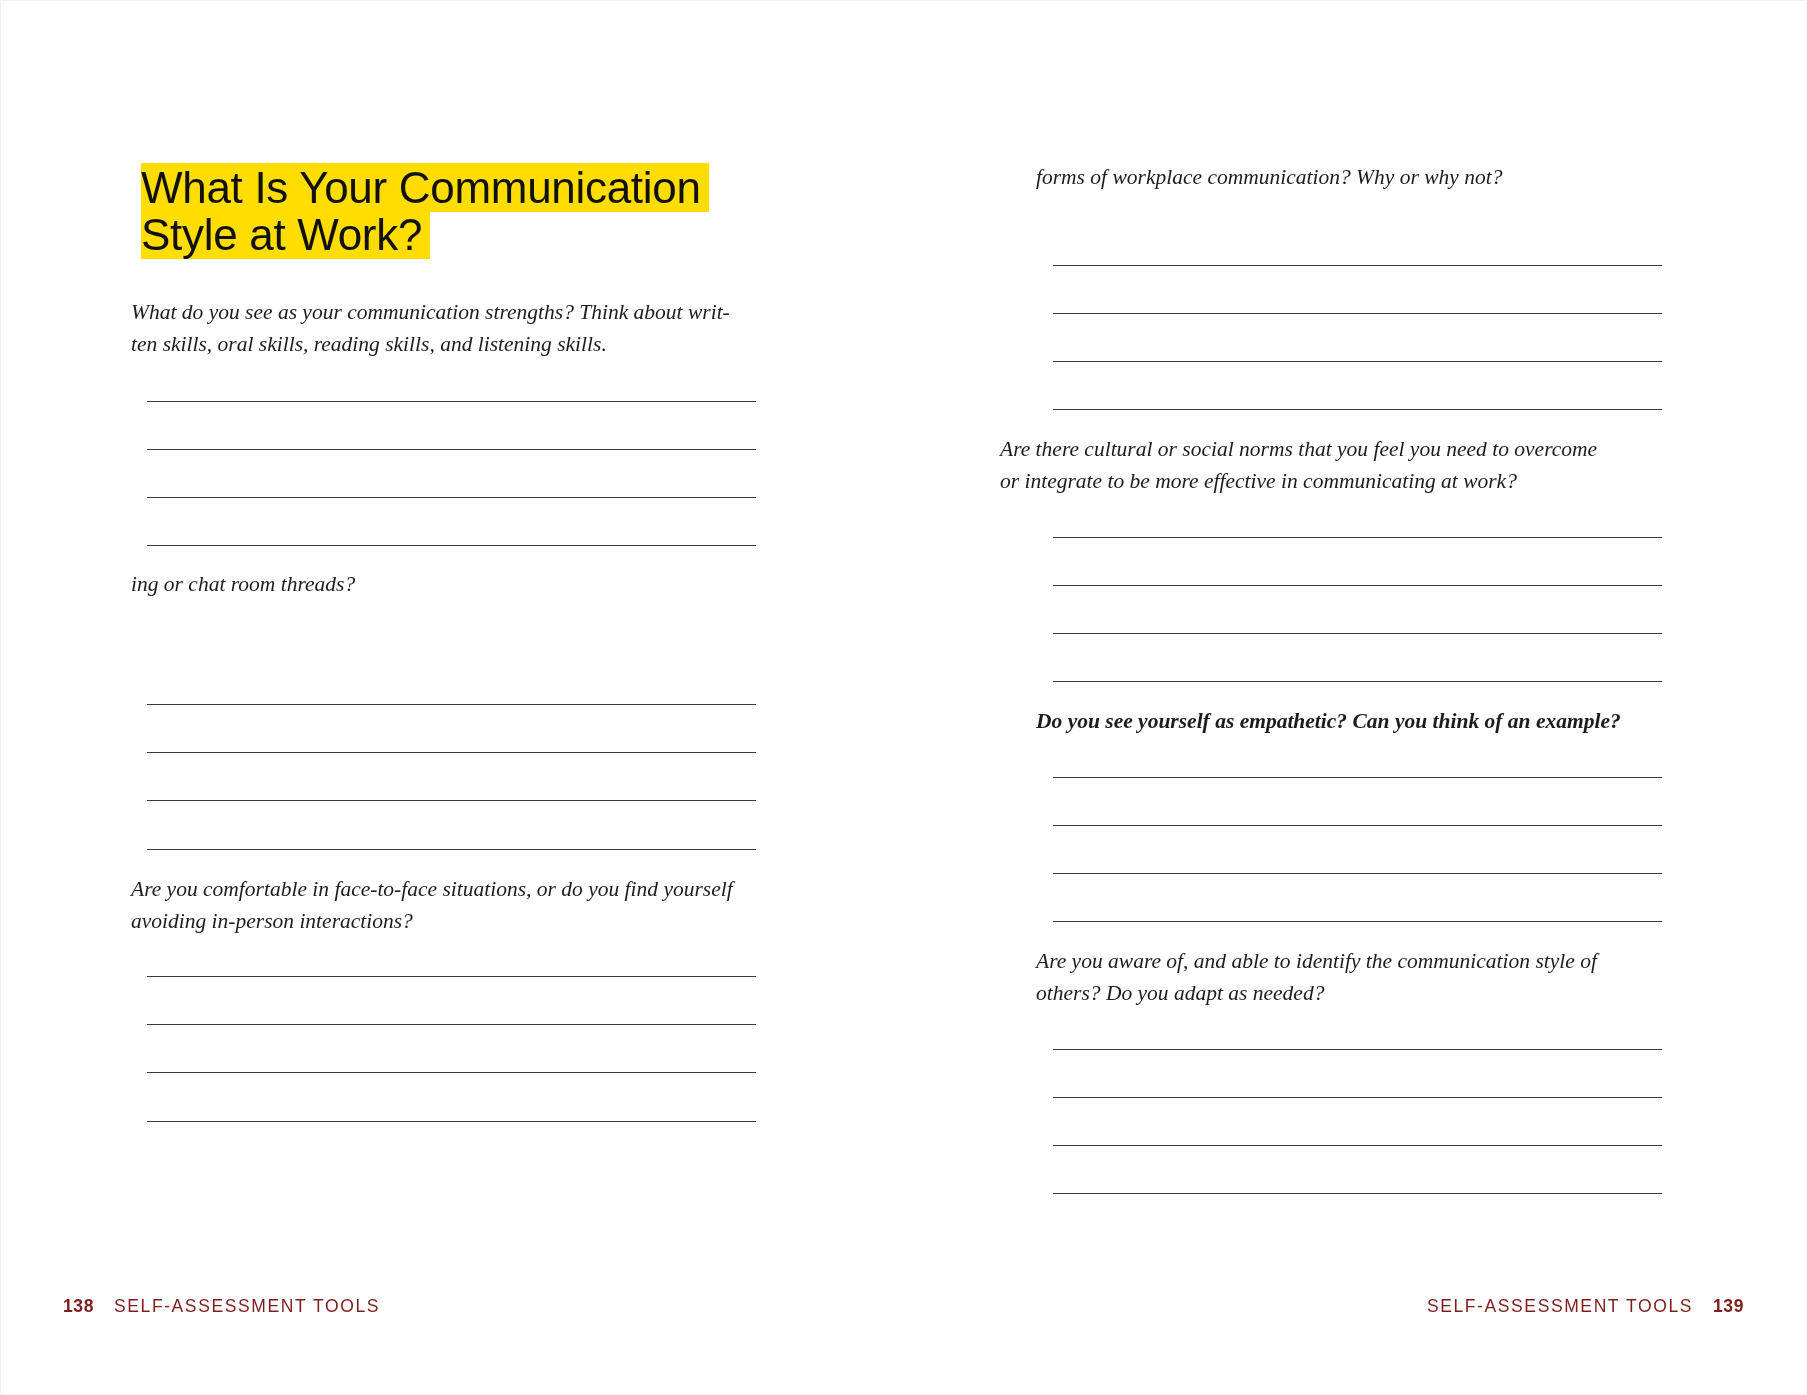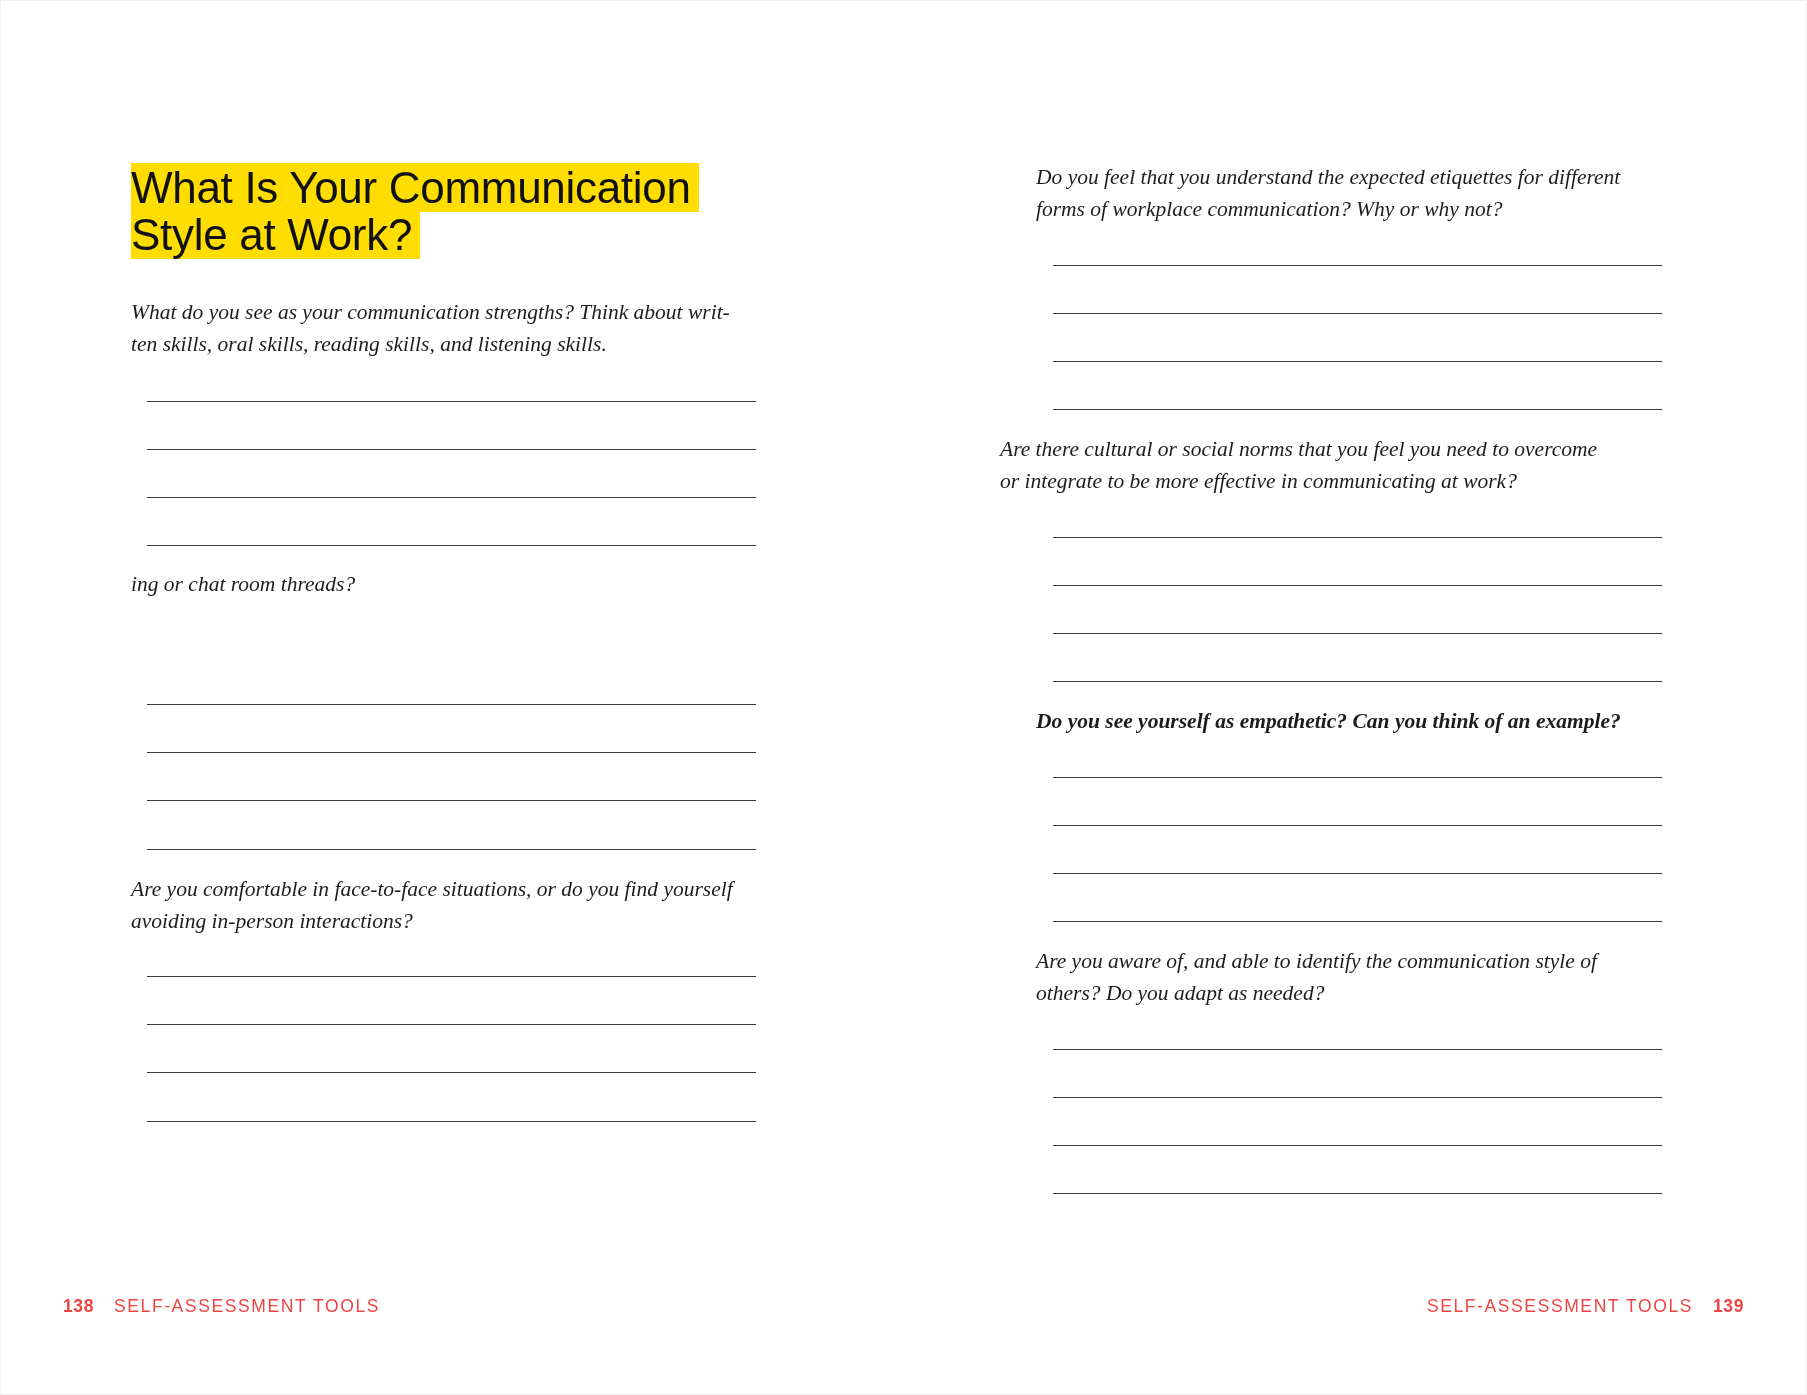--- a/index.html
+++ b/index.html
@@ -15,21 +15,21 @@
     }
     .spread {
       position: absolute;
       left: 0; top: 0;
       width: 1805px; height: 1393px;
       border: 1px solid #f1f1f1;
       background: #ffffff;
     }
     .heading {
       position: absolute;
-      left: 130px;
+      left: 140px;
       top: 163px;
       margin: 0;
       font-family: "Liberation Sans", sans-serif;
       font-weight: 400;
       font-size: 44px;
       line-height: 47px;
       color: #111111;
       letter-spacing: -0.3px;
     }
     .heading .hl-line {
@@ -56,21 +56,21 @@
       border-top: 1.6px solid #3a3a3a;
     }
     .rule.left { left: 146px; width: 609px; }
     .rule.right { left: 1052px; width: 609px; }
     .footer {
       position: absolute;
       top: 1295px;
       font-family: "Liberation Sans", sans-serif;
       font-size: 17.5px;
       letter-spacing: 1.6px;
-      color: #ef4444;
+      color: #7f1d1d;
       white-space: nowrap;
     }
     .footer .pnum { font-weight: 700; letter-spacing: 0.6px; }
     .footer.left { left: 62px; }
     .footer.left .pnum { margin-right: 20px; }
     .footer.right { right: 62px; text-align: center; }
     .footer.right .pnum { margin-left: 20px; }
   </style>
 </head>
 <body>
@@ -110,21 +110,20 @@
     <div class="rule left" style="top:1120px;"></div>
 
     <div class="footer left">
       <span class="pnum">138</span><span>SELF-ASSESSMENT TOOLS</span>
     </div>
   </div>
 
   <div>
 
     <p class="question" style="left:1035px; top:160px;">
-      <span class="qline">Do you feel that you understand the expected etiquettes for different</span>
       <span class="qline">forms of workplace communication? Why or why not?</span>
     </p>
     <div class="rule right" style="top:264px;"></div>
     <div class="rule right" style="top:312px;"></div>
     <div class="rule right" style="top:360px;"></div>
     <div class="rule right" style="top:408px;"></div>
 
     <p class="question" style="left:999px; top:432px;">
       <span class="qline">Are there cultural or social norms that you feel you need to overcome</span>
       <span class="qline">or integrate to be more effective in communicating at work?</span>

